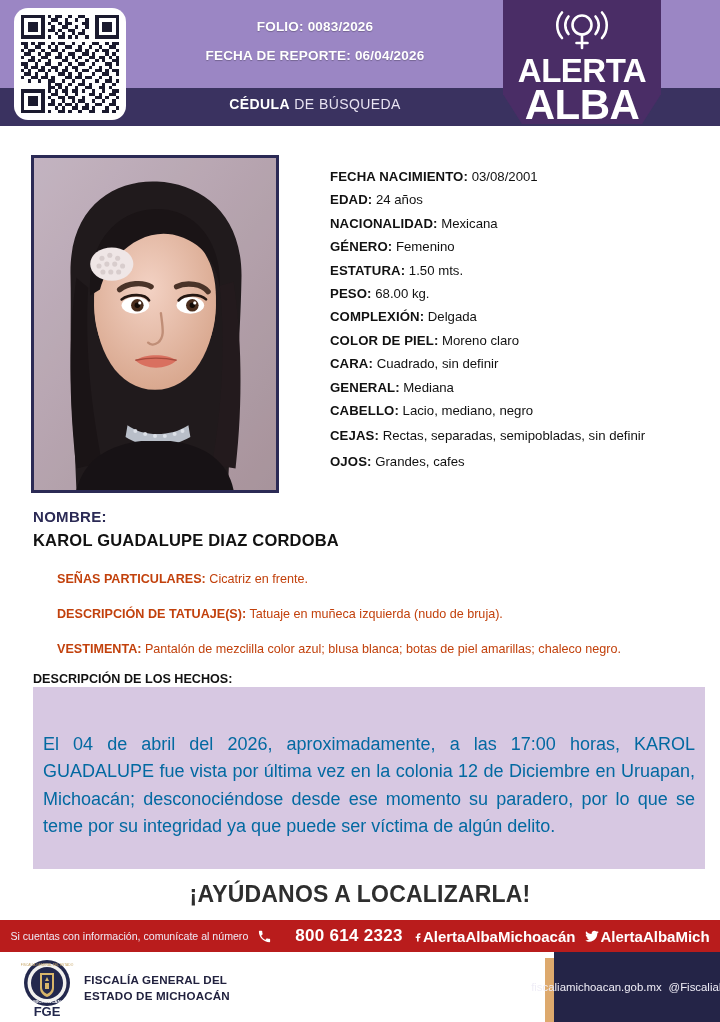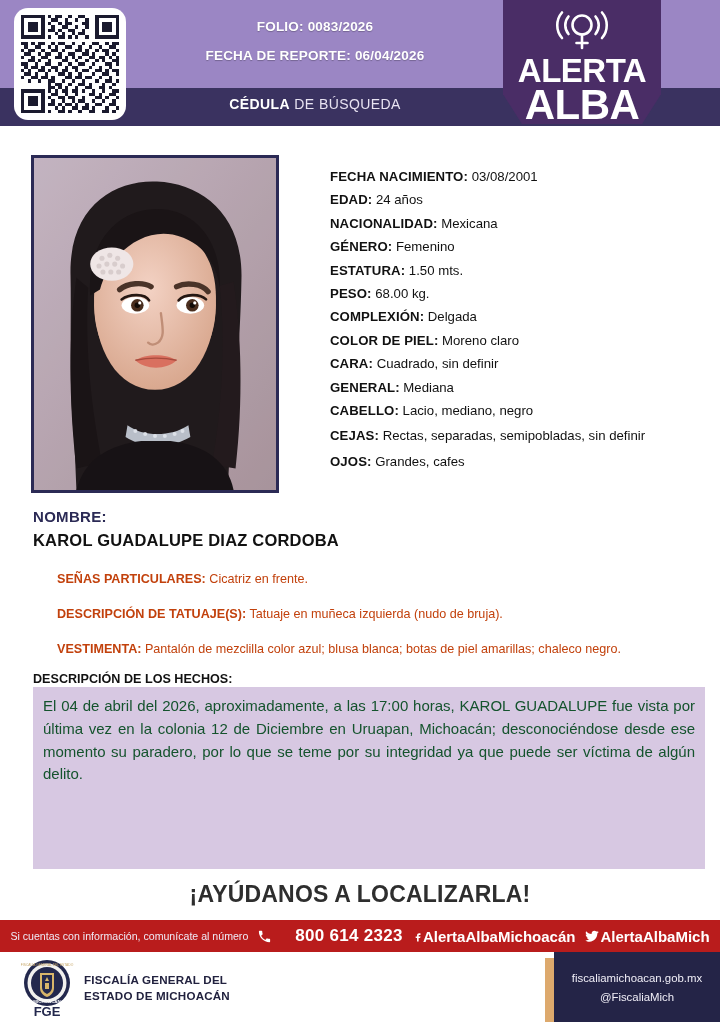--- a/index.html
+++ b/index.html
@@ -88,22 +88,22 @@
 
   
   .hechos-label { position: absolute; left: 33px; top: 672px; font-size: 12.6px; font-weight: bold; color: #111; }
   .hechos-box {
     position: absolute; left: 33px; top: 687px;
     width: 672px; height: 182px;
     background: #d7c8e2;
     padding: 8px 10px 0 10px;
   }
   .hechos-text {
-    font-size: 15px; color: #14532d; line-height: 1.52;
-    text-align: justify; text-justify: inter-word;
+    font-size: 18px; color: #0369a1; line-height: 1.52;
+    text-align: justify; text-justify: inter-word; margin-top: 36px;
   }
 
   
   .cta {
     position: absolute; left: 0; top: 881px; width: 720px;
     text-align: center; font-size: 23px; font-weight: bold;
     color: #2e2e2e; letter-spacing: .2px;
   }
 
   
@@ -122,21 +122,21 @@
   .footer { position: absolute; left: 0; top: 952px; width: 720px; height: 70px; background: #ffffff; }
   .fge-seal { position: absolute; left: 18px; top: 957px; width: 58px; height: 62px; }
   .fge-text {
     position: absolute; left: 84px; top: 972px;
     font-size: 11.6px; font-weight: bold; color: #22223f; line-height: 1.42; letter-spacing: .2px;
   }
   .gold-divider { position: absolute; left: 545px; top: 958px; width: 9px; height: 64px; background: #dda96d; }
   .footer-right {
     position: absolute; left: 554px; top: 952px; width: 166px; height: 70px;
     background: #242447; color: #ffffff;
-    display: flex; flex-direction: column; align-items: center; justify-content: center; gap: 7px;
+    display: flex; flex-direction: row; align-items: center; justify-content: center; gap: 7px;
   }
   .fr-url { font-size: 11.4px; color: #f0eef7; }
   .fr-handle { font-size: 11.4px; color: #f0eef7; }
 </style>
 </head>
 <body>
 
 <div class="header">
   <div class="hdr-light"></div>
   <div class="hdr-dark"></div>

